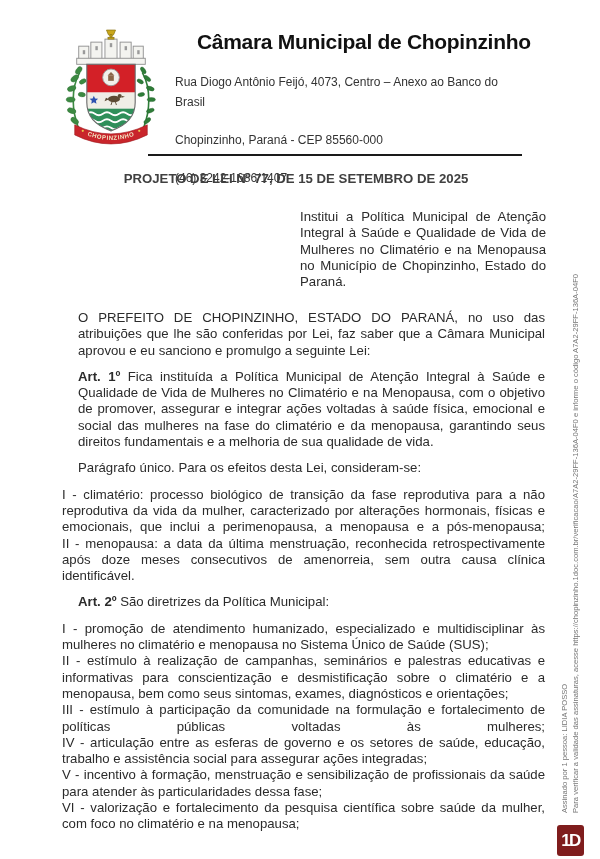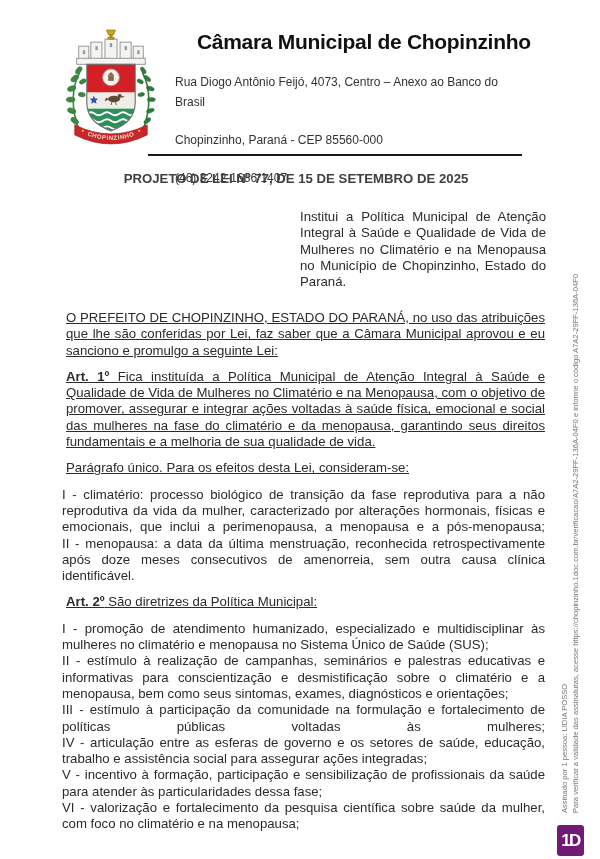--- a/index.html
+++ b/index.html
@@ -14,21 +14,21 @@
   .org-cnpj{margin-top:11px;text-align:center;font-weight:bold;font-size:12.5px;color:#222;}
   .org-addr{margin-top:18px;font-size:12px;color:#333;line-height:20px;}
   .rule{position:absolute;left:148px;top:154px;width:374px;height:2px;background:#1a1a1a;}
   
   .doc-title{position:absolute;left:0;top:171px;width:592px;text-align:center;
     font-size:13.2px;font-weight:bold;color:#404040;}
   .ementa{position:absolute;left:300px;top:209px;width:246px;
     font-size:13.2px;line-height:16.3px;text-align:justify;color:#2b2b2b;}
   .body-text{position:absolute;left:62px;top:310px;width:483px;
     font-size:13.2px;line-height:16.3px;color:#2b2b2b;}
-  .para{text-align:justify;margin:0 0 10px 4px;text-decoration:underline;}
+  .para{text-align:justify;margin:0 0 10px 16px;}
   .items{margin:0 0 10px 0;}
   .item{text-align:justify;}
   .jl{text-align-last:justify;}
   .b{font-weight:bold;}
   
   .side-sign{
     position:absolute;left:560px;top:813px;width:575px;
     transform:rotate(-90deg);transform-origin:0 0;
     font-size:7.6px;line-height:10.8px;color:#757575;white-space:nowrap;
   }
@@ -158,27 +158,27 @@
       <div class="item">II - menopausa: a data da última menstruação, reconhecida retrospectivamente após doze meses consecutivos de amenorreia, sem outra causa clínica identificável.</div>
     </div>
 
     <p class="para"><span class="b">Art. 2º</span> <span>São diretrizes da Política Municipal:</span></p>
 
     <div class="items">
       <div class="item">I - promoção de atendimento humanizado, especializado e multidisciplinar às mulheres no climatério e menopausa no Sistema Único de Saúde (SUS);</div>
       <div class="item">II - estímulo à realização de campanhas, seminários e palestras educativas e informativas para conscientização e desmistificação sobre o climatério e a menopausa, bem como seus sintomas, exames, diagnósticos e orientações;</div>
       <div class="item jl">III - estímulo à participação da comunidade na formulação e fortalecimento de políticas públicas voltadas às mulheres;</div>
       <div class="item">IV - articulação entre as esferas de governo e os setores de saúde, educação, trabalho e assistência social para assegurar ações integradas;</div>
-      <div class="item">V - incentivo à formação, participação e sensibilização de profissionais da saúde para atender às particularidades dessa fase;</div>
+      <div class="item">V - incentivo à formação, menstruação e sensibilização de profissionais da saúde para atender às particularidades dessa fase;</div>
       <div class="item">VI - valorização e fortalecimento da pesquisa científica sobre saúde da mulher, com foco no climatério e na menopausa;</div>
     </div>
   </div>
 
   <div class="side-sign">
     <div>Assinado por 1 pessoa: LIDIA POSSO</div>
     <div>Para verificar a validade das assinaturas, acesse https://chopinzinho.1doc.com.br/verificacao/A7A2-29FF-136A-04F0 e informe o código A7A2-29FF-136A-04F0</div>
   </div>
 
-  <div class="onedoc-logo" style="background: #701a75;">
+  <div class="onedoc-logo" style="background: #7f1d1d;">
     <span>1D</span>
   </div>
 
 </div>
 
 </body></html>

